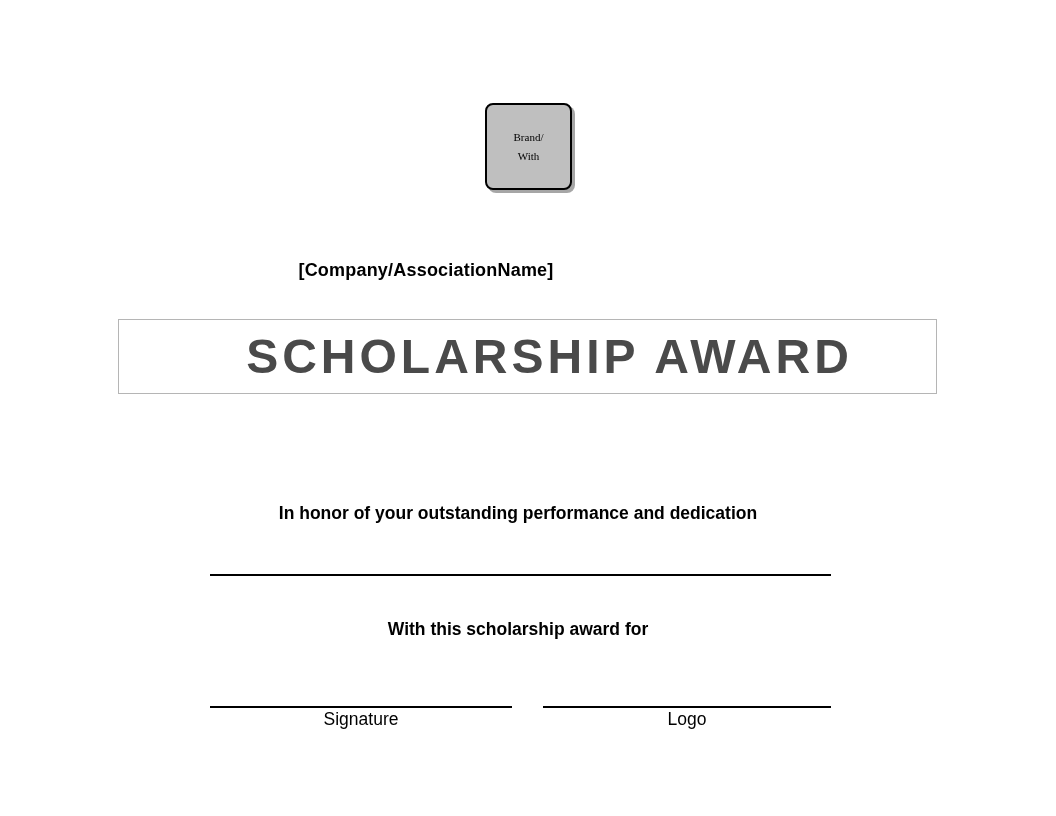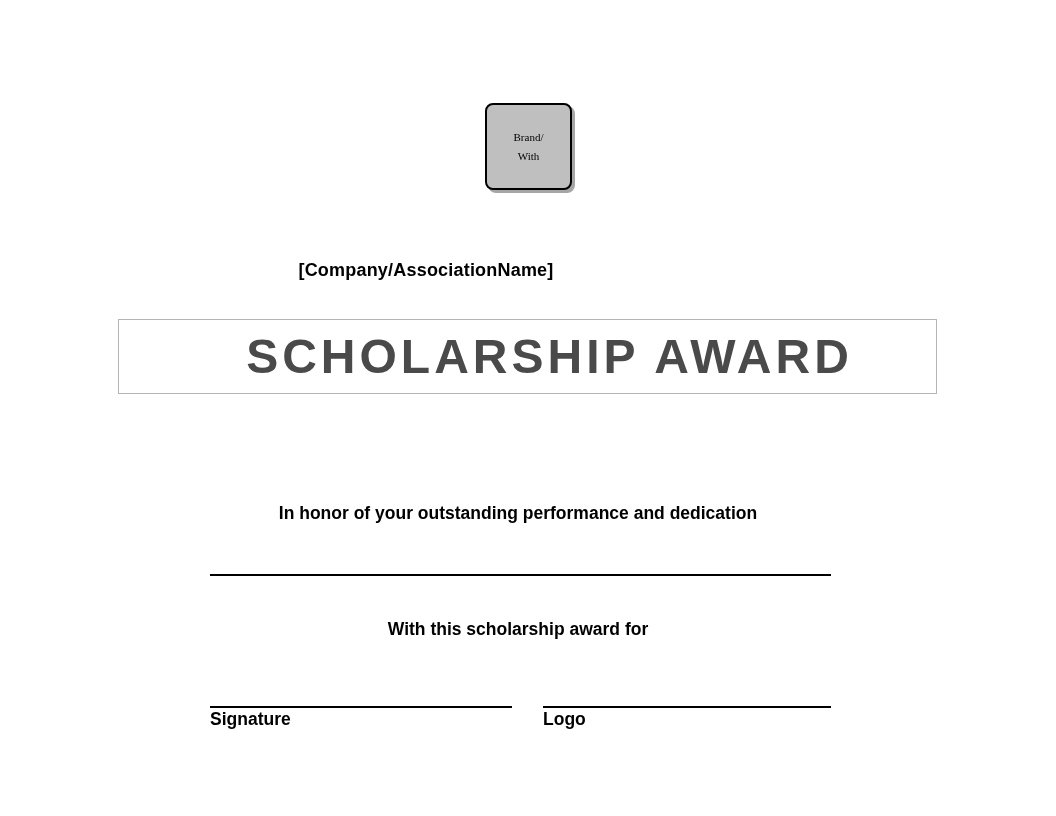--- a/index.html
+++ b/index.html
@@ -124,21 +124,22 @@
     height: 0;
     border-top: 2px solid #000000;
   }
   .sig-line.left { left: 210px; width: 302px; }
   .sig-line.right { left: 543px; width: 288px; }
 
   .sig-label {
     position: absolute;
     top: 709px;
     font-size: 17.5px;
-    font-weight: bold;
+    font-weight: normal;
+    text-align: center;
   }
   .sig-label.left { left: 210px; width: 302px; }
   .sig-label.right { left: 543px; width: 288px; }
 </style>
 </head>
 <body>
 
 <div class="page">
 
   <div class="logo-box">

